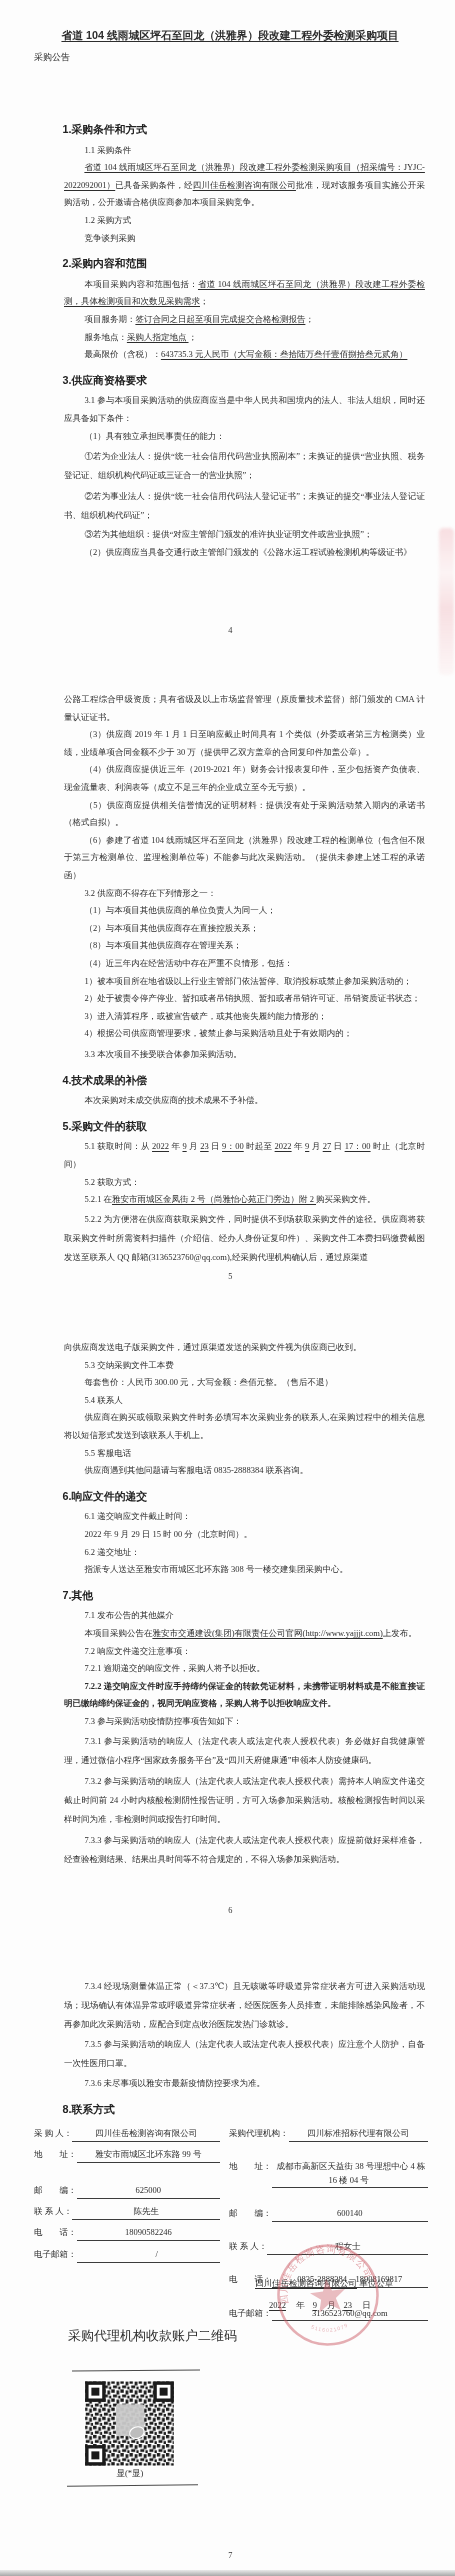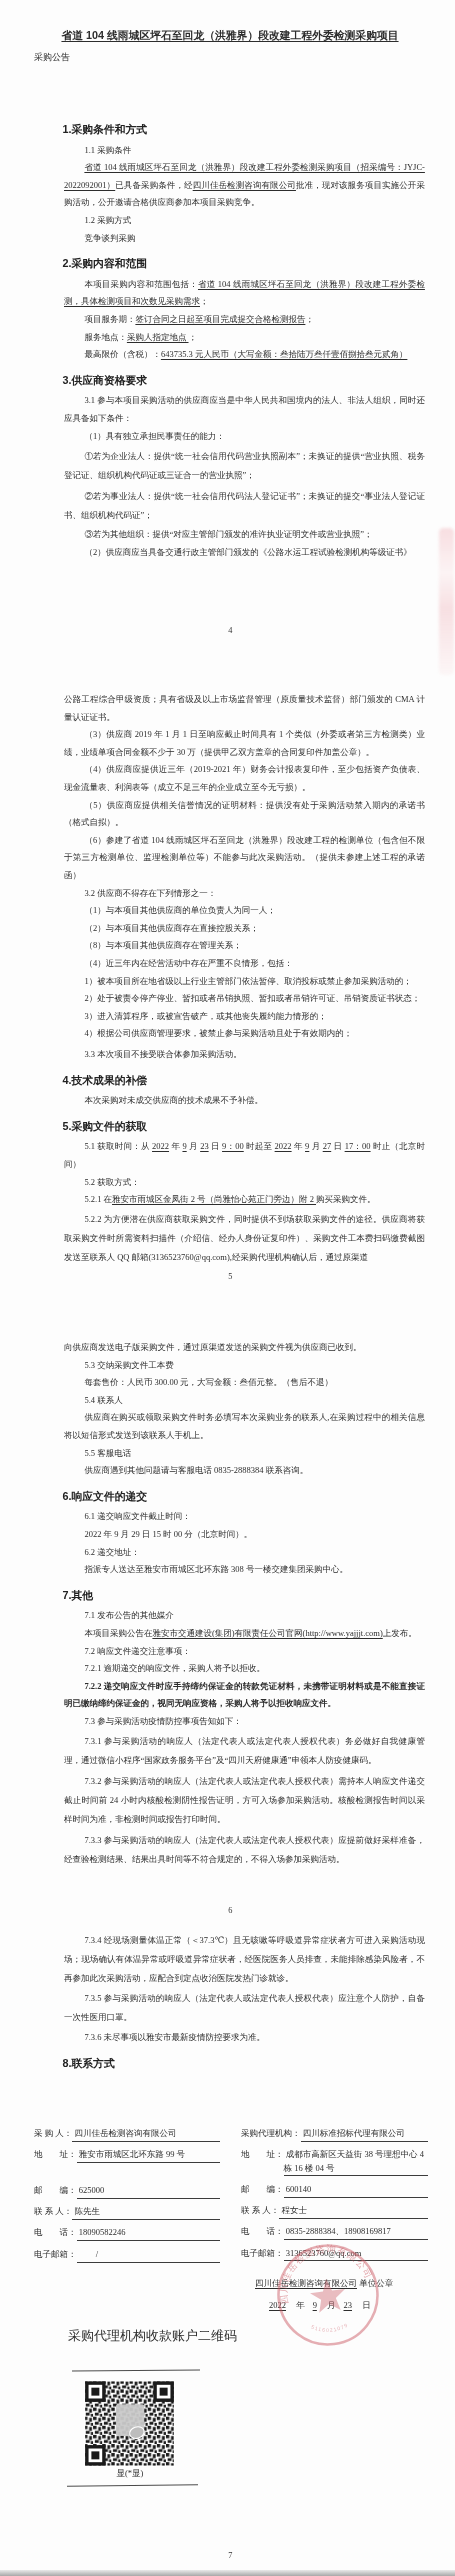--- a/index.html
+++ b/index.html
@@ -25,22 +25,22 @@
   .u{text-decoration:underline;text-underline-offset:2.3px;text-decoration-thickness:0.6px;}
 
   
   .pn{position:absolute;left:2.8px;width:455px;text-align:center;
       font-size:8.3px;color:#333;}
 
   
   .contacts{position:absolute;top:2127px;left:34px;width:394px;display:flex;}
   .ccol{display:flex;flex-direction:column;}
   .ccol.left{width:186px;}
-  .ccol.right{flex:1;margin-left:21px;}
-  .crow{display:flex;align-items:flex-start;margin-bottom:6.3px;}
+  .ccol.right{flex:1;margin-left:9px;gap:12px;}
+  .crow{display:flex;align-items:flex-start;margin-bottom:6.3px;text-align:center;}
   .clabel{white-space:pre;font-size:8.5px;line-height:13.7px;}
   .cval{flex:1;border-bottom:0.8px solid #3c3c3c;min-height:13.7px;font-size:8.5px;line-height:13.7px;}
   .cvt{padding:0 2.3px;}
 
   
   .sig-line{position:absolute;font-size:8.5px;line-height:13.7px;white-space:pre;}
   .sig-line .pad{padding:0 8px;}
 
   
   .stamp{position:absolute;top:2241px;left:274px;transform:rotate(-7deg);opacity:.85;}
@@ -129,21 +129,21 @@
       <div class="blk p indent"><span>7.1 发布公告的其他媒介</span></div>
       <div class="blk p indent"><span>本项目采购公告在</span><span class="u">雅安市交通建设(集团)有限责任公司官网(http://www.yajjjt.com)</span><span>上发布。</span></div>
       <div class="blk p indent"><span>7.2 响应文件递交注意事项：</span></div>
       <div class="blk p indent"><span>7.2.1 逾期递交的响应文件，采购人将予以拒收。</span></div>
       <div class="blk p indent bold"><span>7.2.2 递交响应文件时应手持缔约保证金的转款凭证材料，未携带证明材料或是不能直接证明已缴纳缔约保证金的，视同无响应资格，采购人将予以拒收响应文件。</span></div>
       <div class="blk p indent"><span>7.3 参与采购活动疫情防控事项告知如下：</span></div>
       <div class="blk p indent loose"><span>7.3.1 参与采购活动的响应人（法定代表人或法定代表人授权代表）务必做好自我健康管理，通过微信小程序“国家政务服务平台”及“四川天府健康通”申领本人防疫健康码。</span></div>
       <div class="blk p indent loose"><span>7.3.2 参与采购活动的响应人（法定代表人或法定代表人授权代表）需持本人响应文件递交截止时间前 24 小时内核酸检测阴性报告证明，方可入场参加采购活动。核酸检测报告时间以采样时间为准，非检测时间或报告打印时间。</span></div>
       <div class="blk p indent loose"><span>7.3.3 参与采购活动的响应人（法定代表人或法定代表人授权代表）应提前做好采样准备，经查验检测结果、结果出具时间等不符合规定的，不得入场参加采购活动。</span></div>
     </div>
-  <div class="pagec" style="top:1929px;">
+  <div class="pagec" style="top:1975px;">
       <div class="blk p indent loose"><span>7.3.4 经现场测量体温正常（＜37.3℃）且无咳嗽等呼吸道异常症状者方可进入采购活动现场；现场确认有体温异常或呼吸道异常症状者，经医院医务人员排查，未能排除感染风险者，不再参加此次采购活动，应配合到定点收治医院发热门诊就诊。</span></div>
       <div class="blk p indent loose"><span>7.3.5 参与采购活动的响应人（法定代表人或法定代表人授权代表）应注意个人防护，自备一次性医用口罩。</span></div>
       <div class="blk p indent"><span>7.3.6 未尽事项以雅安市最新疫情防控要求为准。</span></div>
       <div class="blk h"><span>8.联系方式</span></div>
     </div>
 
   <div class="pn" style="top:626px;">4</div>
   <div class="pn" style="top:1272px;">5</div>
   <div class="pn" style="top:1906px;">6</div>
   <div class="pn" style="top:2551px;">7</div>

